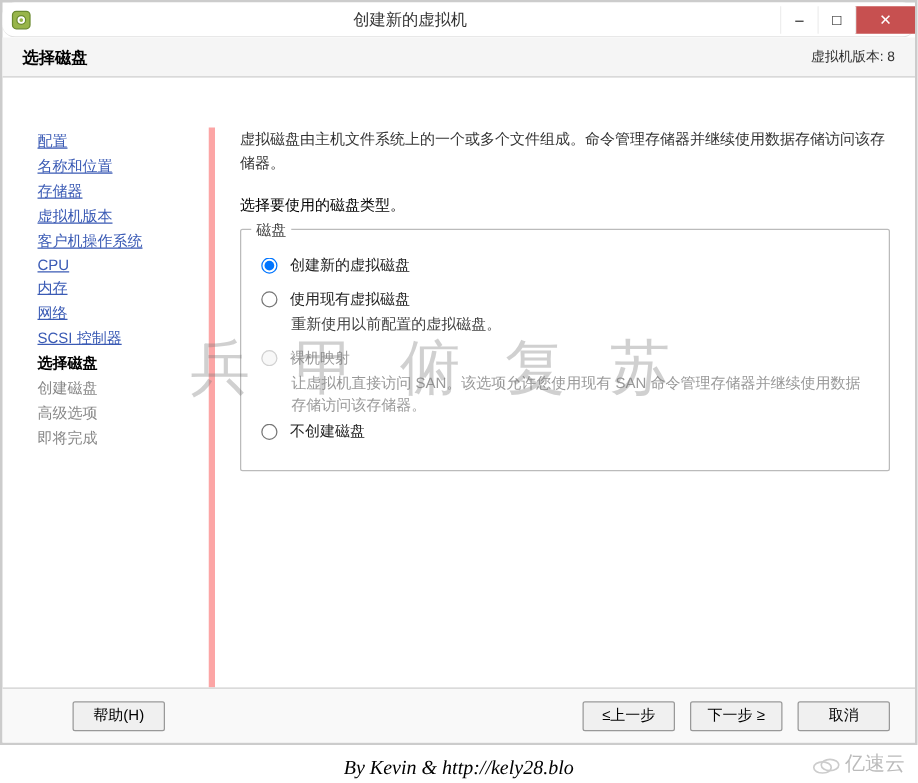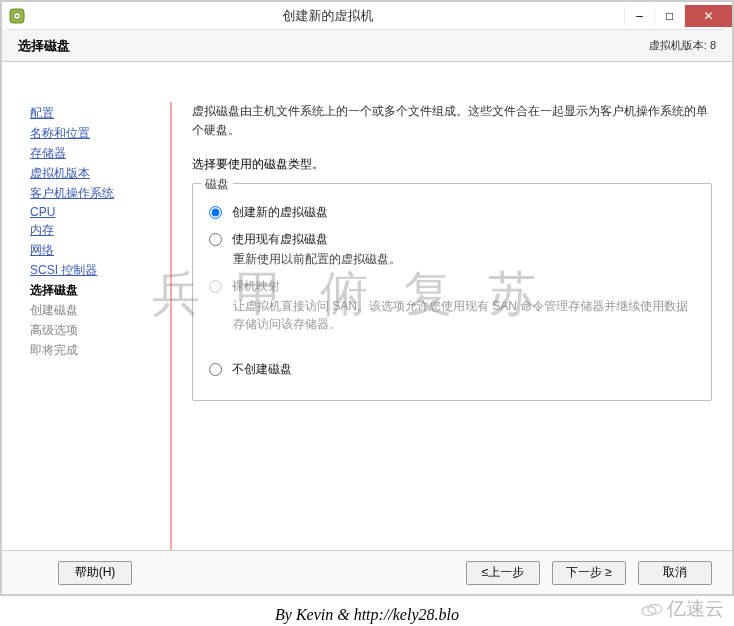--- a/index.html
+++ b/index.html
@@ -76,21 +76,21 @@
       color: #333;
     }
     .body {
       display: flex;
       height: calc(100% - 28px - 32px - 44px);
       padding-top: 40px;
     }
     .sidebar {
       width: 170px;
       padding-left: 10px;
-      border-right: 2px solid #fca5a5;
+      border-right: 5px solid #fca5a5;
     }
     .sidebar a {
       display: block;
       color: #3b5bb5;
       text-decoration: underline;
       margin: 3px 0 3px 18px;
       cursor: pointer;
     }
     .sidebar .current {
       color: #000;
@@ -198,21 +198,21 @@
       font-style: italic;
       font-size: 16px;
       color: #000;
       pointer-events: none;
     }
     .bottom-right-logo {
       position: absolute;
       bottom: 4px;
       right: 10px;
       color: #bbb;
-      font-size: 19px;
+      font-size: 16px;
       display: flex;
       align-items: center;
       gap: 4px;
       pointer-events: none;
     }
   </style>
 </head>
 <body>
 
 <div class="window">
@@ -248,21 +248,21 @@
       <a>内存</a>
       <a>网络</a>
       <a>SCSI 控制器</a>
       <div class="current">选择磁盘</div>
       <span class="disabled">创建磁盘</span>
       <span class="disabled">高级选项</span>
       <span class="disabled">即将完成</span>
     </div>
 
     <div class="content">
-      <div class="desc">虚拟磁盘由主机文件系统上的一个或多个文件组成。这些文件合在一起显示为客户机操作系统的单个硬盘。</div>
+      <div class="desc">虚拟磁盘由主机文件系统上的一个或多个文件组成。命令管理存储器并继续使用数据存储访问该存储器。</div>
       <div class="prompt">选择要使用的磁盘类型。</div>
 
       <div class="group">
         <div class="group-legend">磁盘</div>
 
         <div class="radio-row">
           <input type="radio" name="disk" checked="" style="">
           <span class="radio-label">创建新的虚拟磁盘</span>
         </div>
 
@@ -271,21 +271,21 @@
           <span class="radio-label">使用现有虚拟磁盘</span>
         </div>
         <div class="radio-sub">重新使用以前配置的虚拟磁盘。</div>
 
         <div class="radio-row disabled-radio">
           <input type="radio" name="disk" disabled="" style="">
           <span class="radio-label">裸机映射</span>
         </div>
         <div class="radio-sub disabled-radio" style="color:#999">让虚拟机直接访问 SAN。该选项允许您使用现有 SAN 命令管理存储器并继续使用数据存储访问该存储器。</div>
 
-        <div class="radio-row" style="margin-top:28px">
+        <div class="radio-row" style="margin-top:4px">
           <input type="radio" name="disk" style="">
           <span class="radio-label">不创建磁盘</span>
         </div>
       </div>
     </div>
   </div>
 
   <div class="footer">
     <div class="footer-left">
       <button class="btn">帮助(H)</button>

